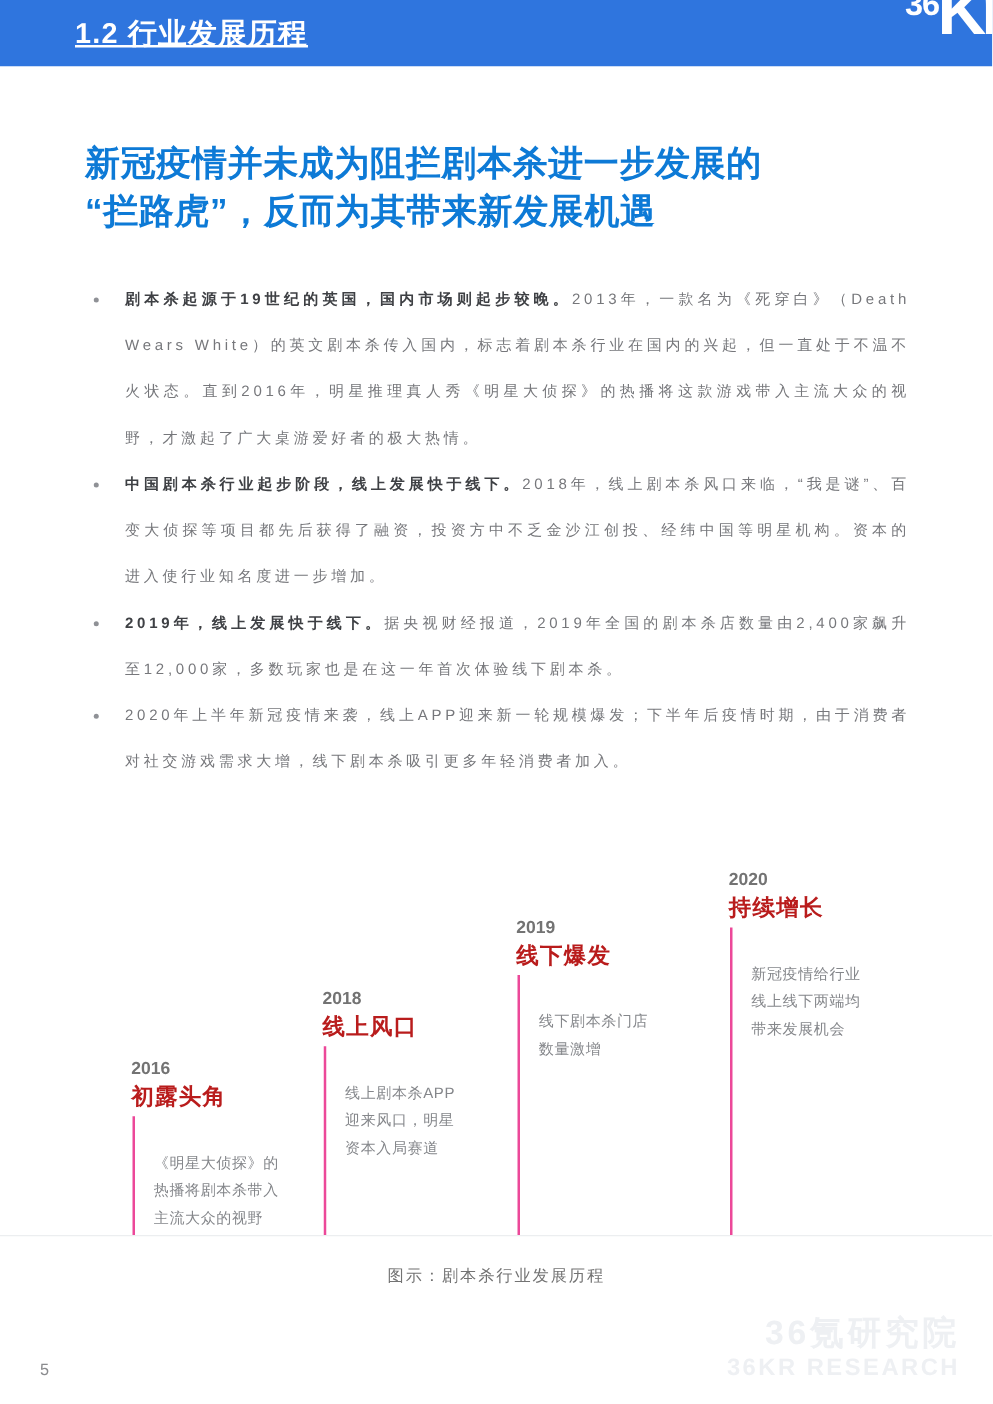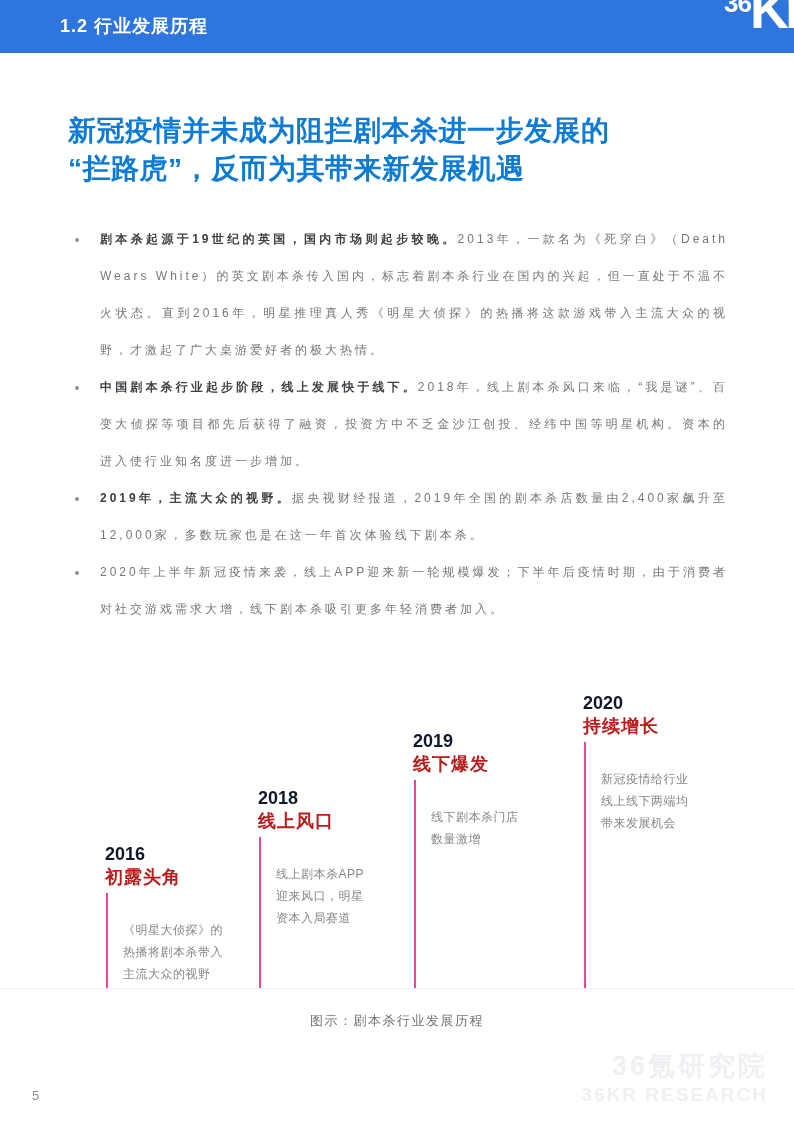--- a/index.html
+++ b/index.html
@@ -9,21 +9,21 @@
     overflow:hidden; font-family:"Liberation Sans","DejaVu Sans",sans-serif;
   }
 
   
   .header {
     position:absolute; left:0; top:0; width:794px; height:53px;
     background:#2F75DE; overflow:hidden;
   }
   .header-title {
     position:absolute; left:60px; top:0; line-height:53px;
-    font-size:18px; font-weight:700; color:#ffffff; letter-spacing:1px;
+    font-size:23px; font-weight:700; color:#ffffff; letter-spacing:1px;text-decoration:underline;
   }
   .logo {
     position:absolute; right:-8px; top:-18px; color:#ffffff;
     font-weight:800; display:flex; align-items:flex-start; line-height:1;
   }
   .logo-36 { font-size:26px; margin-top:8px; letter-spacing:-1px; }
   .logo-kr { font-size:54px; letter-spacing:-4px; margin-left:-1px; }
 
   
   .main-title {
@@ -41,21 +41,21 @@
   }
   .btext {
     font-size:12px; line-height:37px; color:#76777B;
     text-align:justify; letter-spacing:3px;
   }
   .btext .lead { font-weight:700; color:#3E4044; }
 
   
   .timeline { position:absolute; left:0; top:680px; width:794px; height:308px; }
   .tl-block { position:absolute; bottom:0; width:150px; display:flex; flex-direction:column; }
-  .tl-year  { font-size:18px; font-weight:700; color:#0f172a; line-height:22px; }
+  .tl-year  { font-size:14px; font-weight:700; color:#737373; line-height:22px; }
   .tl-title { font-size:18px; font-weight:700; color:#b91c1c; line-height:24px; margin-bottom:4px; letter-spacing:1px; }
   .tl-body  { flex:1; border-left:2px solid #ec4899; margin-left:1px; padding:26px 0 0 15px; }
   .tl-desc  {
     font-size:12px; color:#85878B; line-height:22px; width:110px;
     white-space:pre-line; letter-spacing:0.5px;
   }
   .baseline-rule {
     position:absolute; left:0; top:988px; width:794px; height:1px; background:#ECEEF0;
   }
   .fig-caption {
@@ -96,21 +96,21 @@
     <div class="bullet">
       <span class="bullet-dot"></span>
       <p class="btext"><span class="lead">剧本杀起源于19世纪的英国，国内市场则起步较晚。</span><span>2013年，一款名为《死穿白》（Death Wears White）的英文剧本杀传入国内，标志着剧本杀行业在国内的兴起，但一直处于不温不火状态。直到2016年，明星推理真人秀《明星大侦探》的热播将这款游戏带入主流大众的视野，才激起了广大桌游爱好者的极大热情。</span></p>
     </div>
     <div class="bullet">
       <span class="bullet-dot"></span>
       <p class="btext"><span class="lead">中国剧本杀行业起步阶段，线上发展快于线下。</span><span>2018年，线上剧本杀风口来临，“我是谜”、百变大侦探等项目都先后获得了融资，投资方中不乏金沙江创投、经纬中国等明星机构。资本的进入使行业知名度进一步增加。</span></p>
     </div>
     <div class="bullet">
       <span class="bullet-dot"></span>
-      <p class="btext"><span class="lead">2019年，主流大众的视野。</span><span>据央视财经报道，2019年全国的剧本杀店数量由2,400家飙升至12,000家，多数玩家也是在这一年首次体验线下剧本杀。</span></p>
+      <p class="btext"><span class="lead">2019年，线上发展快于线下。</span><span>据央视财经报道，2019年全国的剧本杀店数量由2,400家飙升至12,000家，多数玩家也是在这一年首次体验线下剧本杀。</span></p>
     </div>
     <div class="bullet">
       <span class="bullet-dot"></span>
       <p class="btext"><span class="lead"></span><span>2020年上半年新冠疫情来袭，线上APP迎来新一轮规模爆发；下半年后疫情时期，由于消费者对社交游戏需求大增，线下剧本杀吸引更多年轻消费者加入。</span></p>
     </div>
   </div>
 
   <div class="timeline">
 
     <div class="tl-block" style="left:105px; top:163px;">

